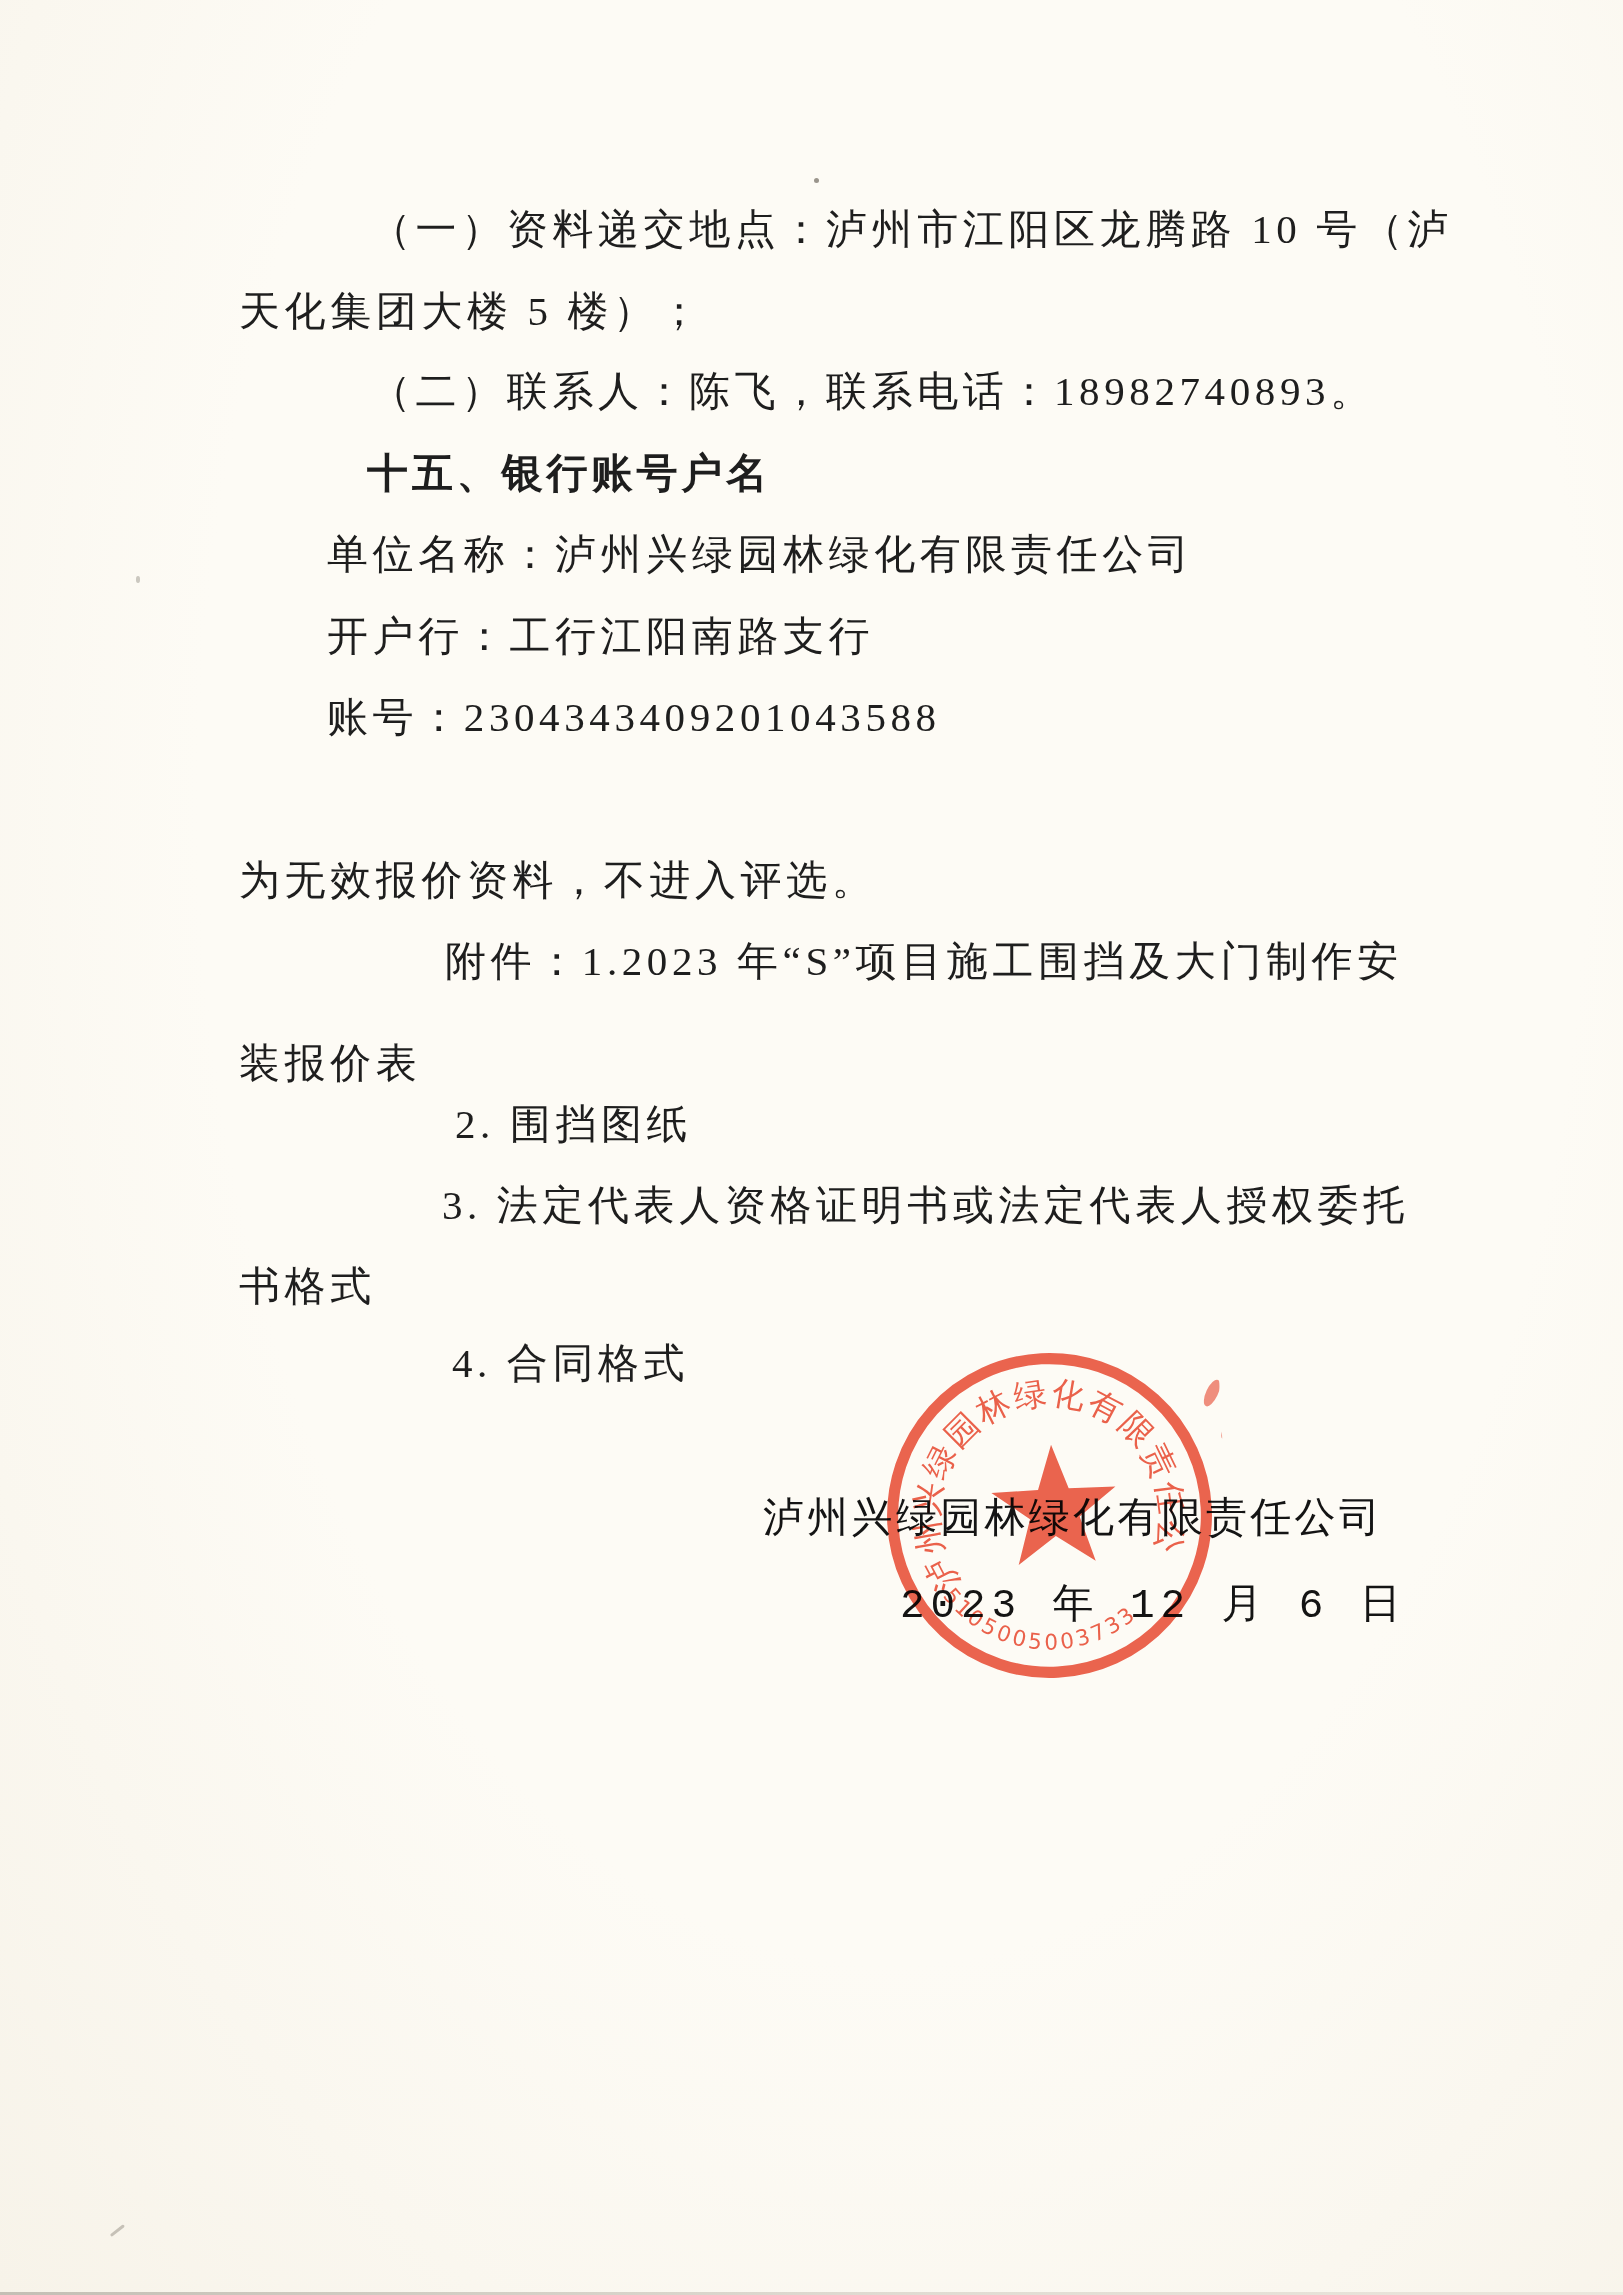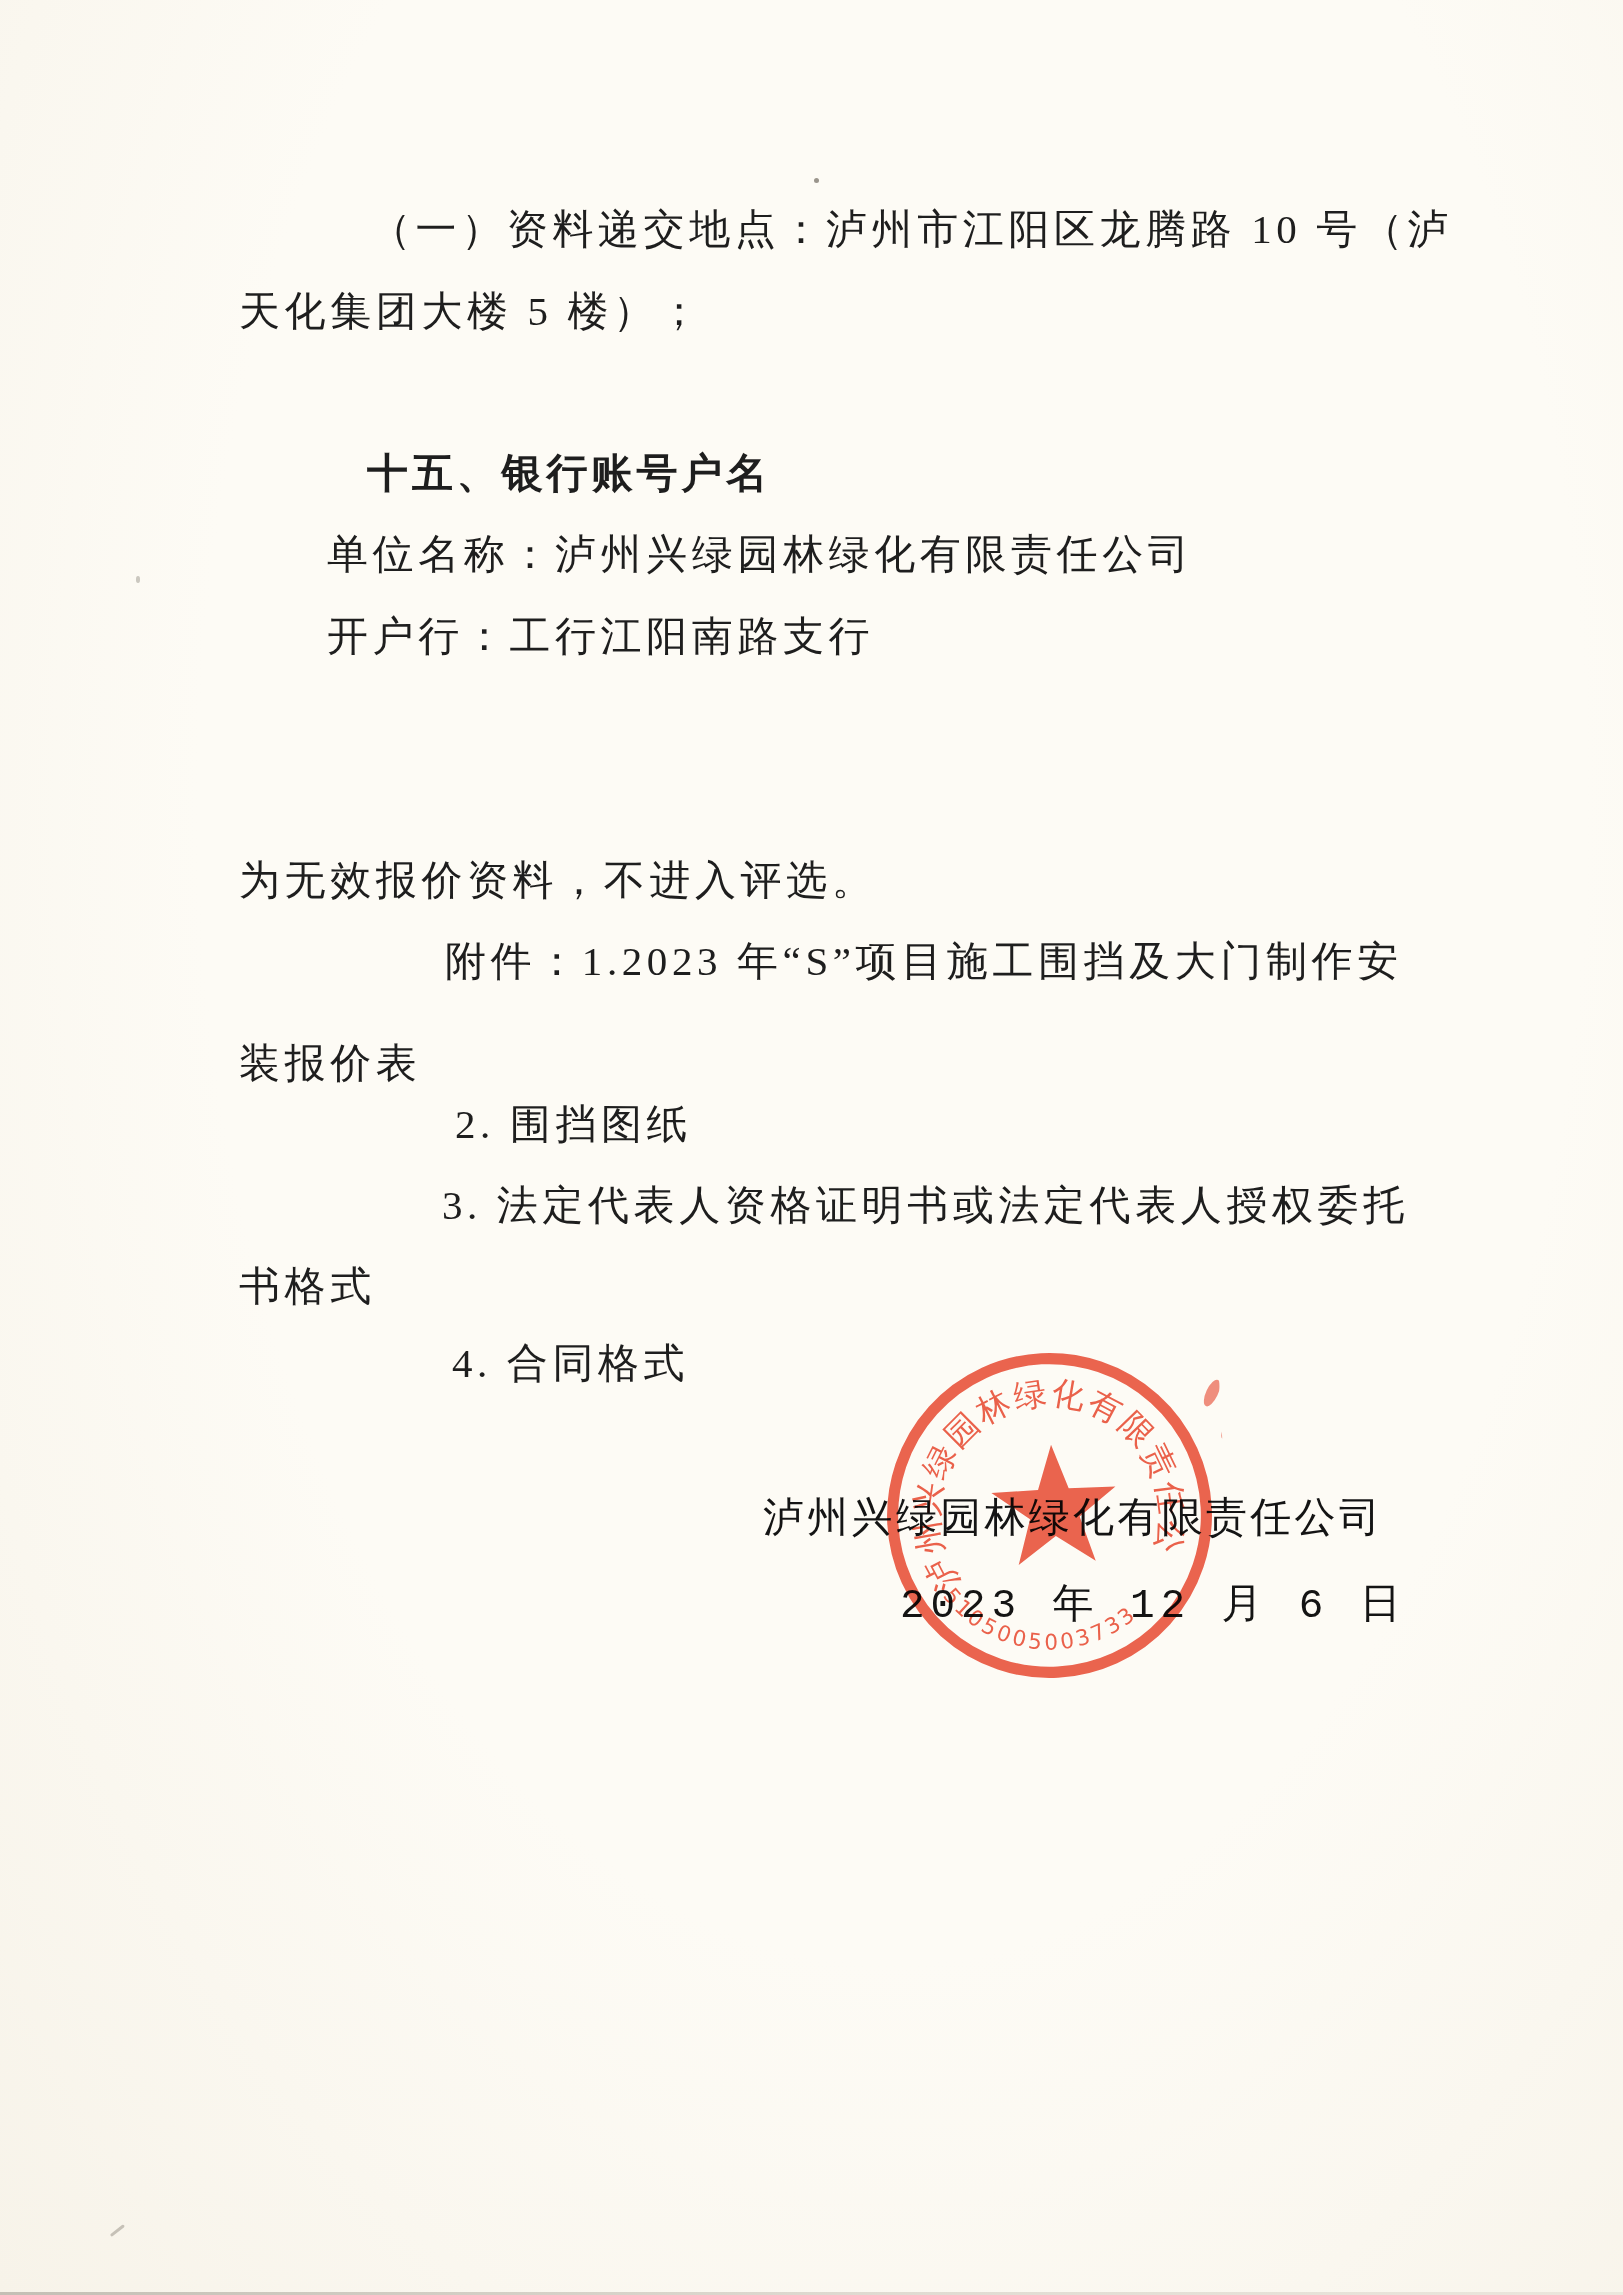--- a/index.html
+++ b/index.html
@@ -52,23 +52,25 @@
     background:#b9b4aa;transform:rotate(-38deg);border-radius:2px;opacity:.8;
   }
 </style>
 </head>
 <body>
 
 <div class="page">
 
   <div class="ln" style="left:370px;  top:208px;  width:1026px;"><span class="b"></span><span>（一）资料递交地点：泸州市江阳区龙腾路 10 号（泸</span></div>
   <div class="ln" style="left:239px;  top:290px;"><span class="b"></span><span>天化集团大楼 5 楼）；</span></div>
+  <div class="ln" style="left:370px;  top:370px;"><span class="b"></span><span>（二）联系人：陈飞，联系电话：18982740893。</span></div>
   <div class="ln" style="left:327px;  top:452px;margin-left:40px;"><span class="b">十五、银行账号户名</span><span></span></div>
   <div class="ln" style="left:327px;  top:533px;"><span class="b"></span><span>单位名称：泸州兴绿园林绿化有限责任公司</span></div>
   <div class="ln" style="left:327px;  top:615px;"><span class="b"></span><span>开户行：工行江阳南路支行</span></div>
+  <div class="ln" style="left:327px;  top:696px;"><span class="b"></span><span>账号：2304343409201043588</span></div>
   <div class="ln" style="left:239px;  top:859px;"><span class="b"></span><span>为无效报价资料，不进入评选。</span></div>
   <div class="ln" style="left:445px;  top:940px;  width:950px;"><span class="b"></span><span>附件：1.2023 年“S”项目施工围挡及大门制作安</span></div>
   <div class="ln" style="left:239px;  top:1021px;margin-top:21px;"><span class="b"></span><span>装报价表</span></div>
   <div class="ln" style="left:455px;  top:1103px;"><span class="b"></span><span>2. 围挡图纸</span></div>
   <div class="ln" style="left:442px;  top:1184px;  width:954px;"><span class="b"></span><span>3. 法定代表人资格证明书或法定代表人授权委托</span></div>
   <div class="ln" style="left:239px;  top:1265px;"><span class="b"></span><span>书格式</span></div>
   <div class="ln" style="left:452px;  top:1342px;"><span class="b"></span><span>4. 合同格式</span></div>
 
   <div class="sig" style="left:763px; top:1496px;">泸州兴绿园林绿化有限责任公司</div>
   <div class="sig" style="left:900px; top:1585px; letter-spacing:5.9px;font-family:Liberation Mono, monospace;">2023 年 12 月 6 日</div>

